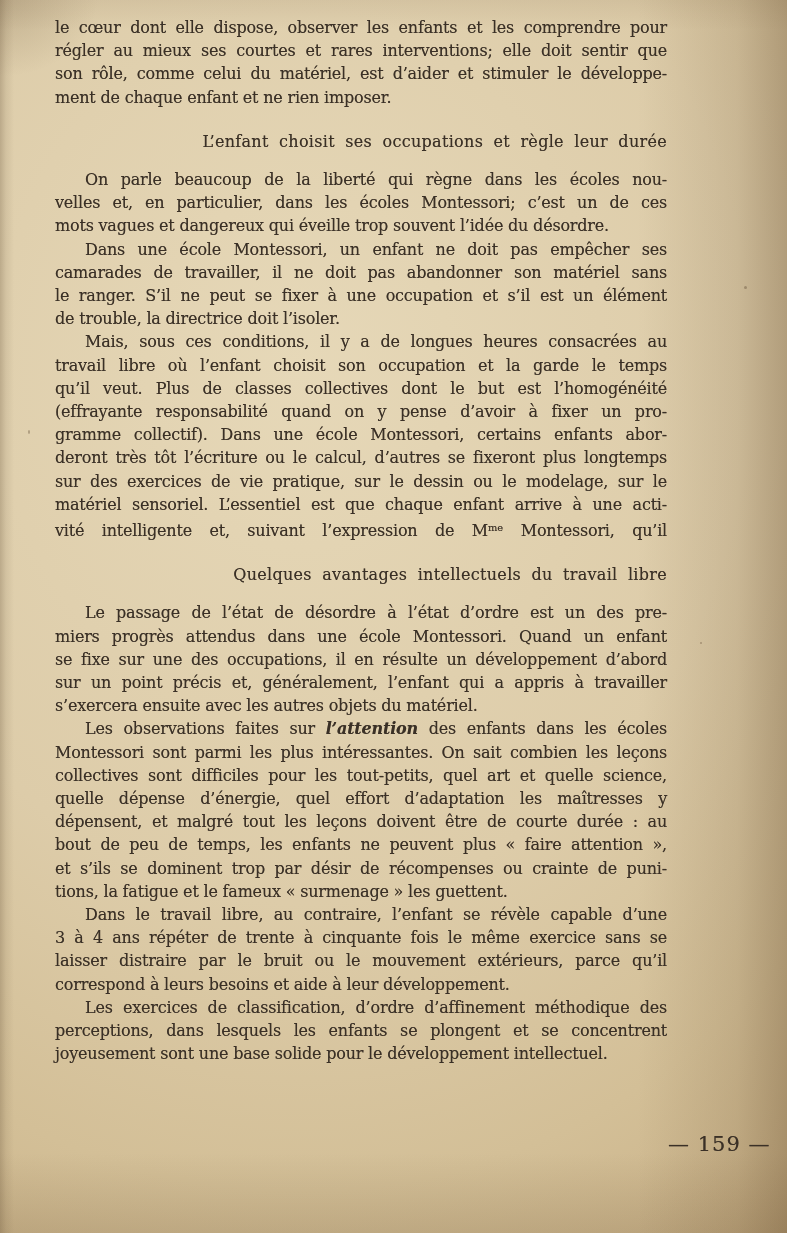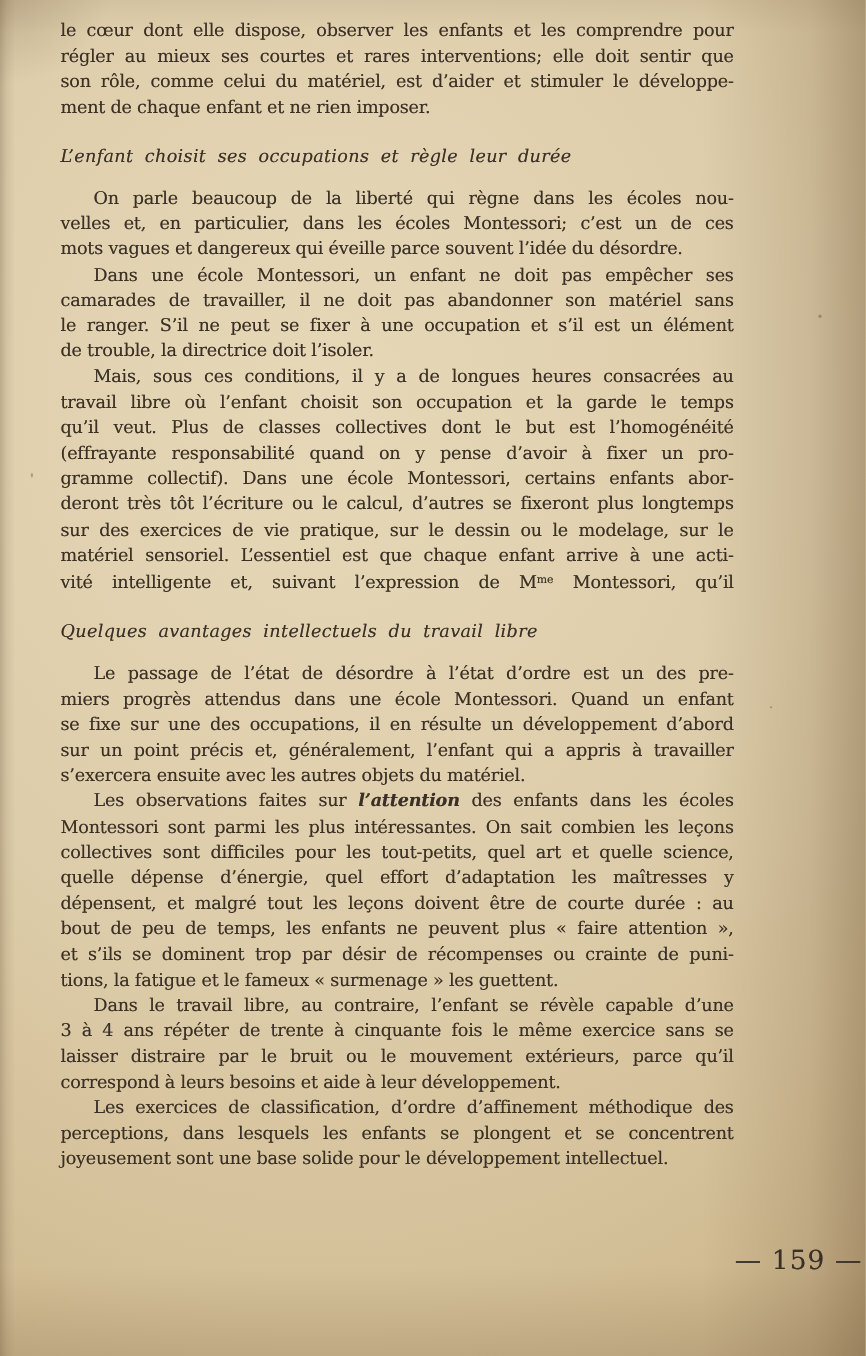--- a/index.html
+++ b/index.html
@@ -35,38 +35,37 @@
   }
   .para { margin: 0; }
   .para.indent .line:first-child { text-indent: 30px; }
   .line {
     text-align: justify;
     text-align-last: justify;
     white-space: normal;
   }
   .line.endp { text-align-last: left; }
   .heading {
-    font-style: italic;
-    text-align: left;
+    text-align: right;
     word-spacing: 5px;
     letter-spacing: 0.3px;
     margin: 21px 0 15px 0;
   }
   .seg-i { font-style: italic; font-weight: bold; }
   .seg-sup {
     font-size: 0.62em;
     vertical-align: 0.5em;
     letter-spacing: 0;
   }
   .page-number {
     position: absolute;
     left: 668px;
     top: 1132px;
     width: 110px;
-    font-size: 24px;
+    font-size: 21px;
     letter-spacing: 1px;
     white-space: nowrap;
     text-shadow: 0 0 0.5px rgba(58,48,38,0.55);
   }
   .specks { position: absolute; inset: 0; pointer-events: none; }
   .specks i {
     position: absolute;
     width: 3px; height: 3px;
     border-radius: 50%;
     background: rgba(80,60,40,0.35);
@@ -80,21 +79,21 @@
       <div class="para">
         <div class="line"><span>le cœur dont elle dispose, observer les enfants et les comprendre pour</span></div>
         <div class="line"><span>régler au mieux ses courtes et rares interventions; elle doit sentir que</span></div>
         <div class="line"><span>son rôle, comme celui du matériel, est d’aider et stimuler le développe-</span></div>
         <div class="line endp"><span>ment de chaque enfant et ne rien imposer.</span></div>
       </div>
       <div class="heading">L’enfant choisit ses occupations et règle leur durée</div>
       <div class="para indent">
         <div class="line"><span>On parle beaucoup de la liberté qui règne dans les écoles nou-</span></div>
         <div class="line"><span>velles et, en particulier, dans les écoles Montessori; c’est un de ces</span></div>
-        <div class="line endp"><span>mots vagues et dangereux qui éveille parce souvent l’idée du désordre.</span></div>
+        <div class="line endp"><span>mots vagues et dangereux qui éveille trop souvent l’idée du désordre.</span></div>
       </div>
       <div class="para indent">
         <div class="line"><span>Dans une école Montessori, un enfant ne doit pas empêcher ses</span></div>
         <div class="line"><span>camarades de travailler, il ne doit pas abandonner son matériel sans</span></div>
         <div class="line"><span>le ranger. S’il ne peut se fixer à une occupation et s’il est un élément</span></div>
         <div class="line endp"><span>de trouble, la directrice doit l’isoler.</span></div>
       </div>
       <div class="para indent">
         <div class="line"><span>Mais, sous ces conditions, il y a de longues heures consacrées au</span></div>
         <div class="line"><span>travail libre où l’enfant choisit son occupation et la garde le temps</span></div>

